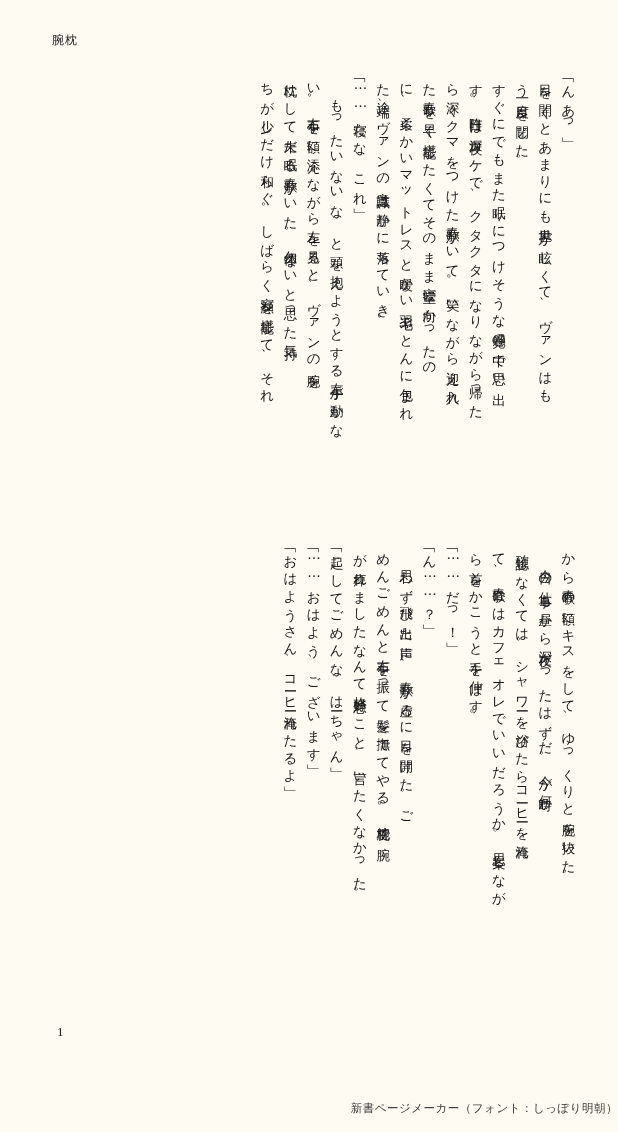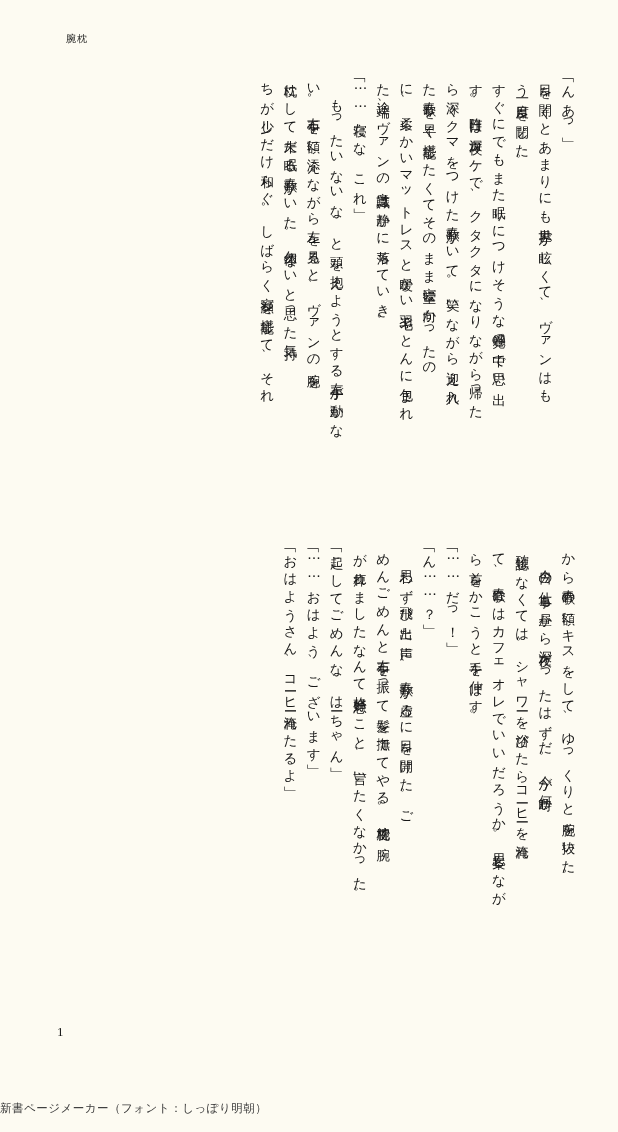--- a/index.html
+++ b/index.html
@@ -16,23 +16,23 @@
     overflow: hidden;
   }
   .page {
     position: absolute;
     inset: 0;
     background: #fdfbf2;
   }
   
   .doc-title {
     position: absolute;
-    left: 66px;
+    left: 52px;
     top: 34px;
-    font-size: 10px;
+    font-size: 12px;
     letter-spacing: 1px;
     color: #1a1a1a;
     line-height: 1;
   }
   
   .body-area {
     position: absolute;
     left: 36px;
     right: 42px;
     top: 74px;
@@ -73,21 +73,21 @@
     font-size: 13px;
     color: #1a1a1a;
     font-family: "Liberation Serif", serif;
   }
   
   .footer {
     position: absolute;
     left: 0;
     right: 0;
     bottom: 16px;
-    text-align: left;
+    text-align: right;
     font-size: 11.5px;
     color: #3a3a3a;
     letter-spacing: 0.5px;
     font-family: Liberation Serif, serif;
   }
 </style>
 </head>
 <body>
 
 <div class="page">

